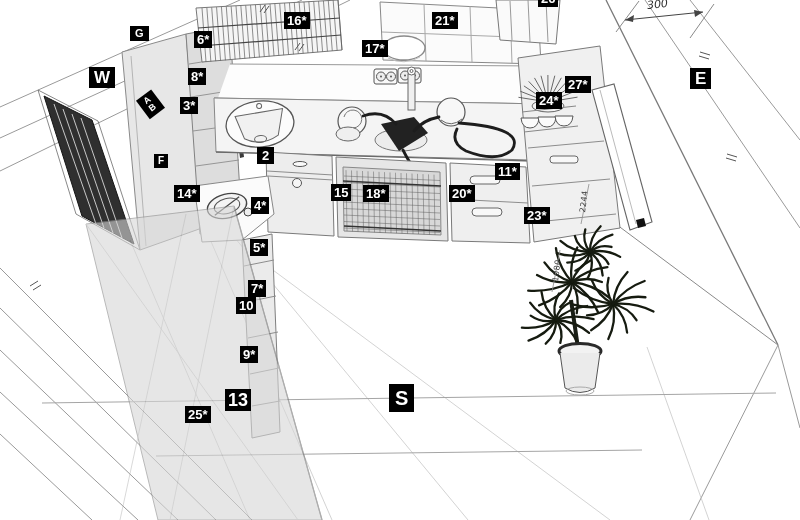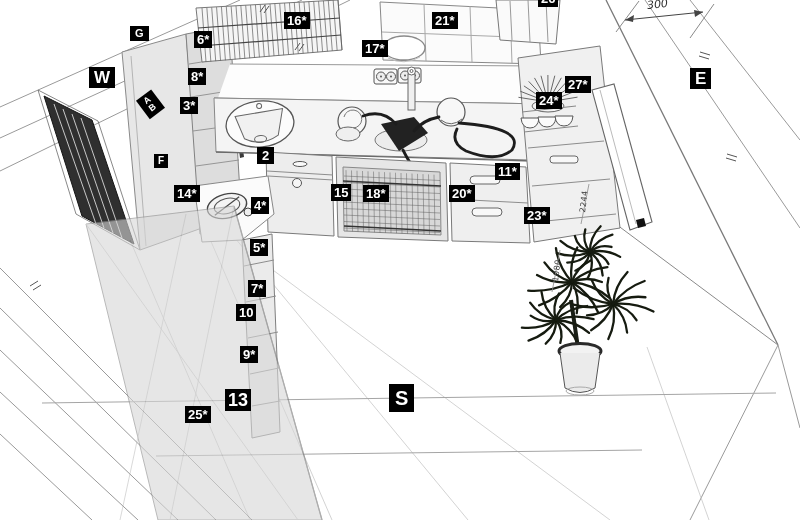--- a/index.html
+++ b/index.html
@@ -397,21 +397,21 @@
   <div class="lbl sq" style="left:257px;top:147px;">2</div>
   <div class="lbl" style="left:331px;top:145px;margin-top:39px;">15</div>
   <div class="lbl" style="left:495px;top:163px;">11*</div>
   <div class="lbl" style="left:524px;top:167px;margin-top:40px;">23*</div>
   <div class="lbl" style="left:174px;top:185px;">14*</div>
   <div class="lbl" style="left:363px;top:185px;">18*</div>
   <div class="lbl" style="left:449px;top:185px;">20*</div>
   <div class="lbl" style="left:251px;top:197px;">4*</div>
   <div class="lbl" style="left:250px;top:239px;">5*</div>
   <div class="lbl" style="left:248px;top:280px;">7*</div>
-  <div class="lbl" style="left:236px;top:304px;">10</div>
+  <div class="lbl" style="left:236px;top:297px;">10</div>
   <div class="lbl" style="left:240px;top:346px;">9*</div>
   <div class="lbl bigger" style="left:225px;top:389px;">13</div>
   <div class="lbl" style="left:185px;top:406px;">25*</div>
   <div class="lbl" style="left:538px;top:-10px;">26</div>
 
   <div class="dim" style="left:647px;top:-2px;transform:rotate(-6deg);">300</div>
   <div class="dim rot" style="left:578px;top:212px;">2244</div>
   <div class="dim rot" style="left:551px;top:281px;">1080</div>
 </div>
 

